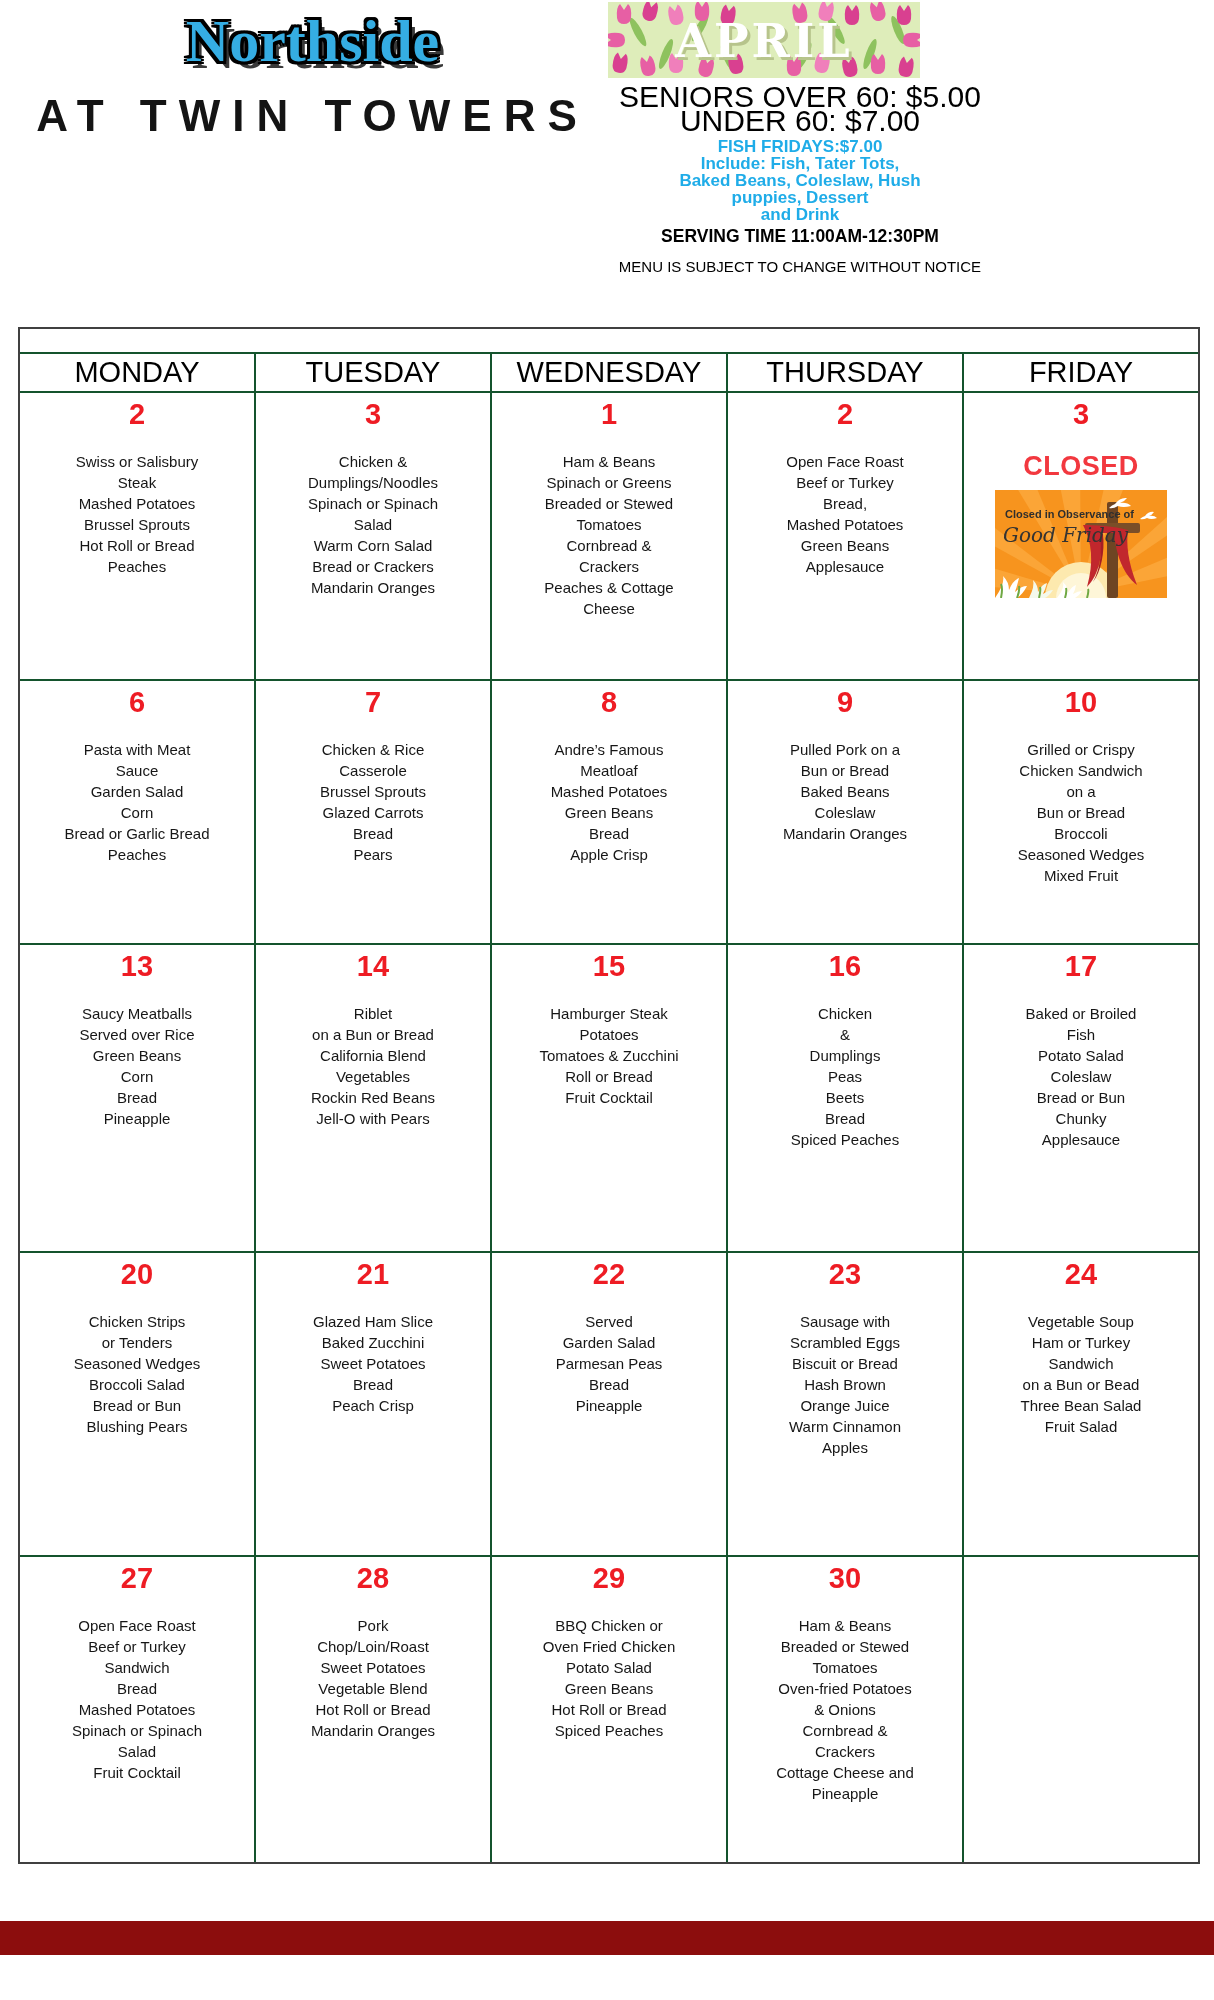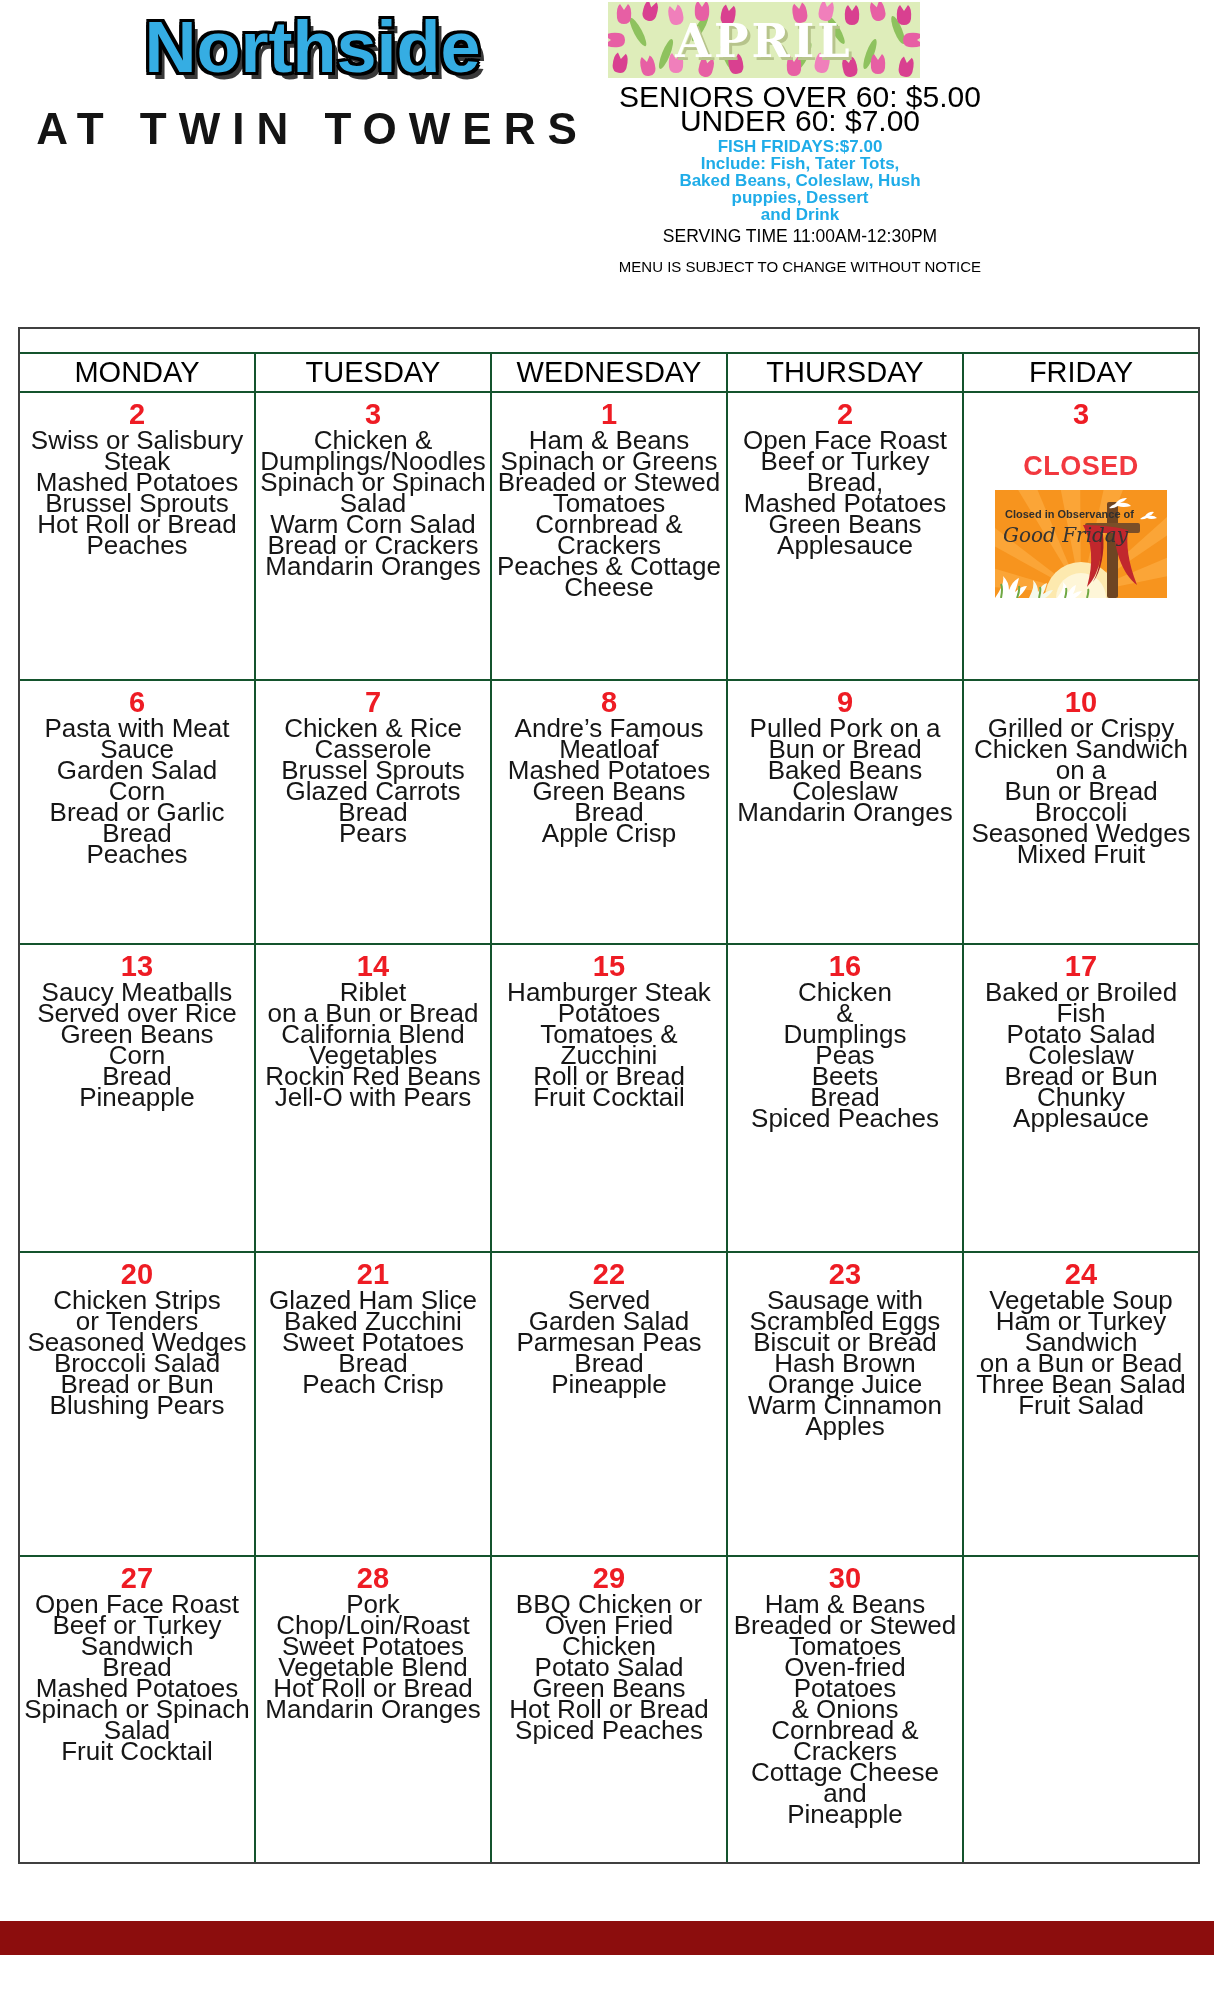--- a/index.html
+++ b/index.html
@@ -1,53 +1,53 @@
 <!DOCTYPE html>
 <html><head>
 <meta charset="utf-8">
 <style>
   html,body{margin:0;padding:0;background:#fff;}
   .page{position:relative;width:1214px;height:2000px;background:#ffffff;
         font-family:"Liberation Sans",sans-serif;overflow:hidden;}
 
   
   .logo{position:absolute;left:30px;top:10px;width:565px;text-align:center;}
-  .logo-line1{font-family:Liberation Sans, sans-serif;font-weight:bold;font-size:72px;line-height:1.05;
+  .logo-line1{font-family:Liberation Serif, serif;font-weight:bold;font-size:60px;line-height:1.05;
     color:#35ADE3;
     text-shadow:-3px -3px 0 #000,3px -3px 0 #000,-3px 3px 0 #000,3px 3px 0 #000,
       -3px 0 0 #000,3px 0 0 #000,0 -3px 0 #000,0 3px 0 #000,6px 7px 0 rgba(35,35,35,.9);}
   .logo-line2{font-family:"DejaVu Serif",serif;font-weight:bold;font-size:56px;line-height:1.05;
     color:#A6CA3B;margin-top:4px;
     text-shadow:-2px -2px 0 #000,2px -2px 0 #000,-2px 2px 0 #000,2px 2px 0 #000,
       -2px 0 0 #000,2px 0 0 #000,0 -2px 0 #000,0 2px 0 #000,4px 5px 0 rgba(35,35,35,.9);}
   .logo-line3{font-size:44px;font-weight:600;letter-spacing:12px;color:#141414;margin-top:18px;white-space:nowrap;}
 
   
   .april-banner{position:absolute;left:608px;top:2px;width:312px;height:76px;}
   .april-banner svg{display:block;}
 
   
   .header-info{position:absolute;left:598px;top:85px;width:404px;text-align:center;color:#000;}
   .pricing{font-size:30px;font-weight:normal;line-height:24px;}
   .fish{color:#1FACE8;font-weight:bold;font-size:17px;margin-top:5px;}
   .fish div{line-height:17px;}
-  .serving{font-size:17.5px;font-weight:normal;margin-top:3px;}
+  .serving{font-size:17.5px;font-weight:bold;margin-top:3px;}
   .notice{font-size:15px;margin-top:11px;}
 
   
   .calendar{position:absolute;left:18px;top:327px;width:1178px;
     background:#14532d;border:2px solid #404040;display:grid;
     grid-template-columns:repeat(5,1fr);
     grid-template-rows:23px 37px 286px 262px 306px 302px 305px;gap:2px;}
   .cal-strip{grid-column:1/-1;background:#fff;}
   .cal-head{background:#fff;display:flex;align-items:center;justify-content:center;
     font-size:29px;color:#000;}
   .cell{background:#fff;text-align:center;padding:5px 4px 0 4px;}
   .daynum{color:#EE1C24;font-weight:bold;font-size:29px;line-height:32px;}
-  .menu{margin-top:0;font-size:26px;line-height:21px;color:#161616;}
+  .menu{margin-top:21px;font-size:15px;line-height:21px;color:#161616;}
   .closed-label{color:#F2383F;font-weight:bold;font-size:27px;margin-top:21px;letter-spacing:.5px;}
   .gf-img{margin-top:8px;}
 
   
   .bottom-bar{position:absolute;left:0;top:1921px;width:1214px;height:34px;background:#8C0D0D;}
 </style>
 </head>
 <body>
 
 <div class="page">

